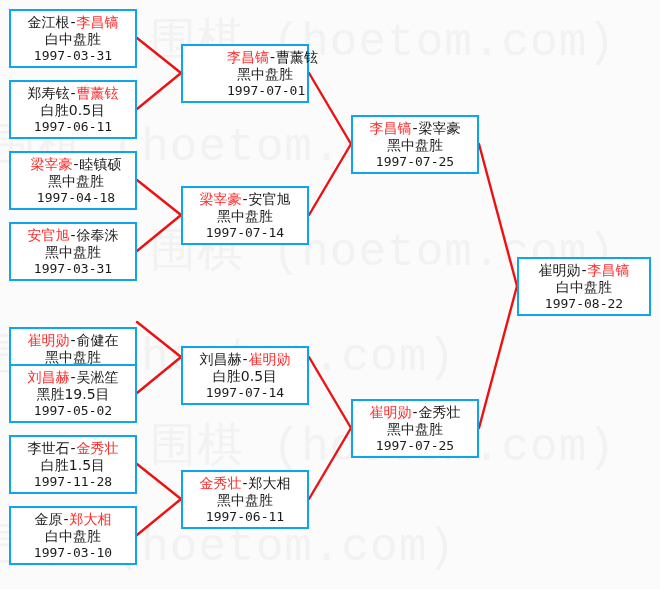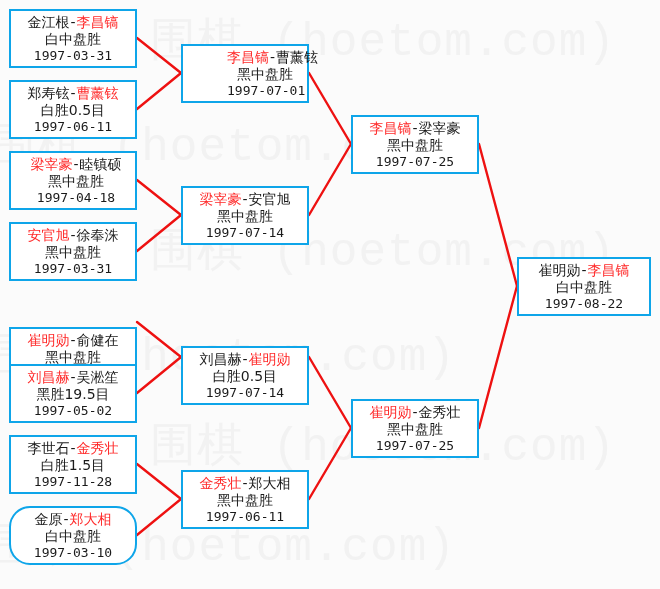--- a/index.html
+++ b/index.html
@@ -72,21 +72,21 @@
 
   
   .r1{left:9px;width:128px;height:59px;}
   .r1.b0{top:9px;}
   .r1.b1{top:80px;}
   .r1.b2{top:151px;padding-left:10px;}
   .r1.b3{top:222px;}
   .r1.b4{top:293px;margin-top:34px;}
   .r1.b5{top:364px;}
   .r1.b6{top:435px;}
-  .r1.b7{top:506px;border-radius:21px;}
+  .r1.b7{top:506px;}
 
   
   .r2{left:181px;width:128px;height:59px;}
   .r2.q0{top:44px;padding-left:44px;}
   .r2.q1{top:186px;}
   .r2.q2{top:328px;margin-top:18px;}
   .r2.q3{top:470px;}
 
   
   .r3{left:351px;width:128px;height:59px;}

